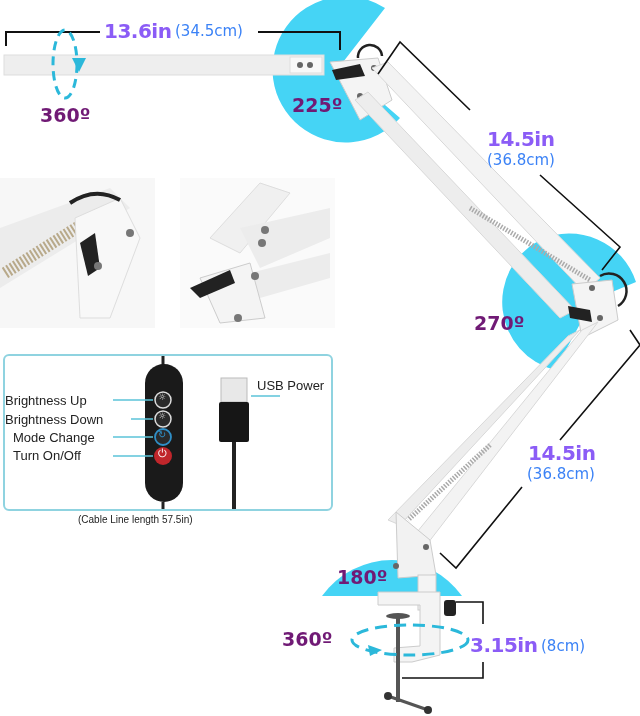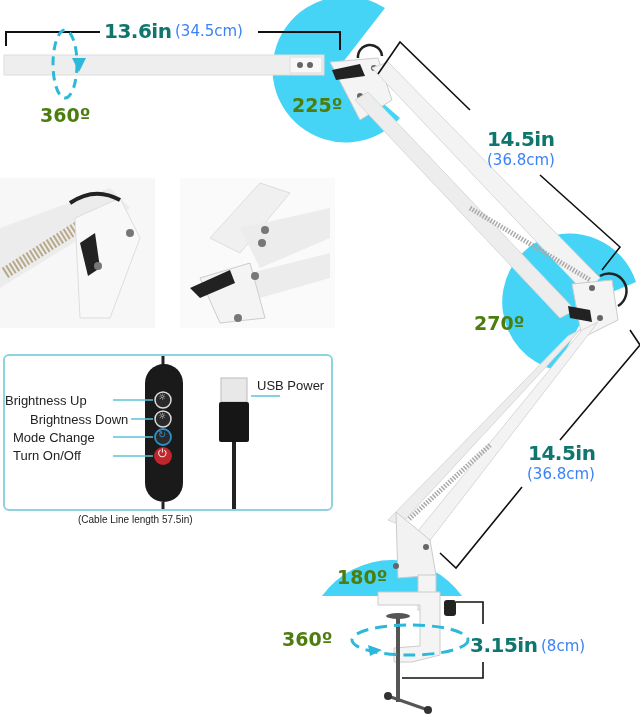--- a/index.html
+++ b/index.html
@@ -1,22 +1,22 @@
 <!DOCTYPE html>
 <html><head>
   <meta charset="utf-8">
   <style>
     html, body { margin: 0; padding: 0; background: #ffffff; }
     body { width: 640px; height: 716px; position: relative; overflow: hidden;
            font-family: "DejaVu Sans", sans-serif; color: #111; }
     .abs { position: absolute; }
     svg.stage { position: absolute; left: 0; top: 0; }
-    .big { font-family: "DejaVu Sans", sans-serif; font-weight: bold; font-size: 20px; color: #0f766e; letter-spacing: -0.5px; }
+    .big { font-family: "DejaVu Sans", sans-serif; font-weight: bold; font-size: 20px; color: #8b5cf6; letter-spacing: -0.5px; }
     .sub { font-family: "DejaVu Sans", sans-serif; font-size: 15px; color: #3b82f6; }
-    .deg { font-family: "DejaVu Sans", sans-serif; font-weight: bold; font-size: 19px; color: #4d7c0f; }
+    .deg { font-family: "DejaVu Sans", sans-serif; font-weight: bold; font-size: 19px; color: #701a75; }
     .label { font-family: "Liberation Sans", sans-serif; font-size: 13px; color: #222; }
     .panel { position: absolute; left: 3px; top: 354px; width: 326px; height: 153px;
              border: 2px solid #8fd3e0; border-radius: 6px; background: #fff; }
     .inset { position: absolute; background: #f7f7f7; }
   </style>
 </head>
 <body>
 
 <svg class="stage" width="640" height="716" viewBox="0 0 640 716">
 
@@ -127,21 +127,21 @@
     <rect x="214" y="46" width="30" height="40" rx="2" fill="#161616"></rect>
     <line x1="229" y1="86" x2="229" y2="153" stroke="#222" stroke-width="4"></line>
     <line x1="246" y1="40" x2="275" y2="40" stroke="#5bc3d8" stroke-width="1.5"></line>
   </svg>
   <div class="abs" style="left:153px;top:36px;font-size:9px;color:#ddd;">☼</div>
   <div class="abs" style="left:153px;top:55px;font-size:9px;color:#ddd;">☼</div>
   <div class="abs" style="left:153px;top:73px;font-size:10px;color:#2f8fc7;">↻</div>
   <div class="abs" style="left:153px;top:91px;font-size:11px;color:#fff;">⏻</div>
 
   <div class="abs label" style="left:0;top:37px;">Brightness Up</div>
-  <div class="abs label" style="left:25px;top:56px;">Brightness Down</div>
+  <div class="abs label" style="left:0;top:56px;">Brightness Down</div>
   <div class="abs label" style="left:8px;top:74px;">Mode Change</div>
   <div class="abs label" style="left:8px;top:92px;">Turn On/Off</div>
   <div class="abs label" style="left:252px;top:22px;">USB Power</div>
 </div>
 <div class="abs label" style="left:78px;top:514px;font-size:10px;">(Cable Line length 57.5in)</div>
 
 <div class="abs big" style="left:104px;top:19px;">13.6in</div>
 <div class="abs sub" style="left:175px;top:22px;">(34.5cm)</div>
 <div class="abs deg" style="left:40px;top:104px;">360º</div>
 <div class="abs deg" style="left:292px;top:94px;">225º</div>

